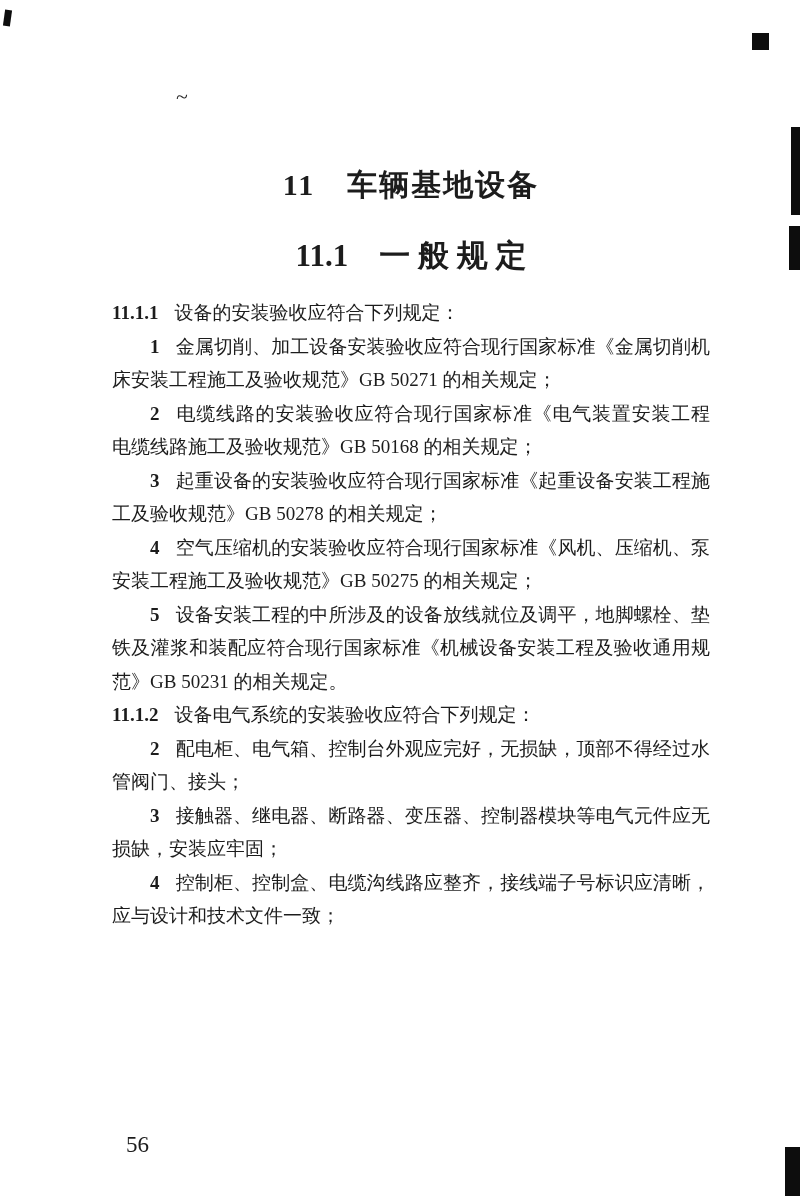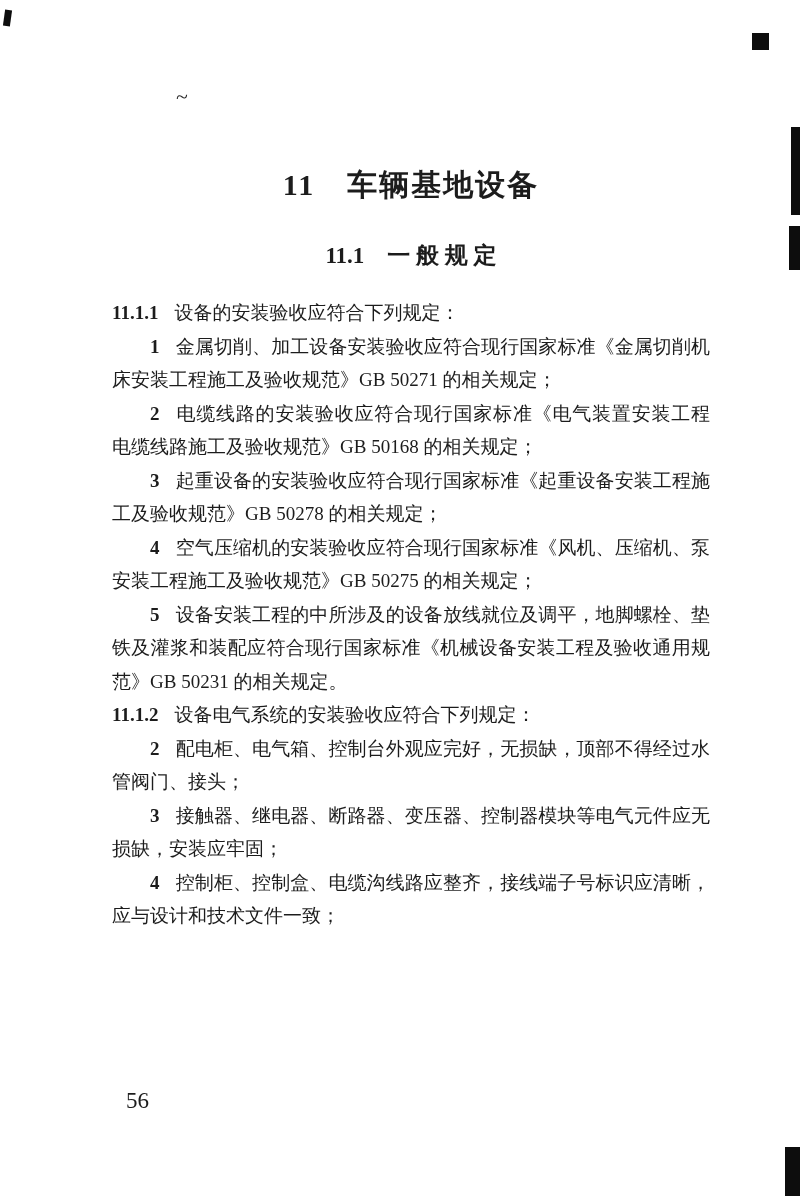--- a/index.html
+++ b/index.html
@@ -19,40 +19,40 @@
   }
   .chapter-title {
     text-align: center;
     font-size: 30px;
     font-weight: bold;
     letter-spacing: 2px;
     line-height: 38px;
   }
   .section-title {
     text-align: center;
-    font-size: 23px;
+    font-size: 31px;
     font-weight: bold;
     margin-top: 38px;
     line-height: 28px;
   }
   .body-text {
     margin-top: 26px;
     font-size: 19px;
     line-height: 33.5px;
   }
   p.para {
     text-align: justify;
     text-justify: inter-ideograph;
   }
   p.item { text-indent: 2em; }
   .label { font-weight: bold; margin-right: 0.85em; }
   .page-number {
     position: absolute;
     left: 126px;
-    top: 1088px;
+    top: 1132px;
     font-size: 23px;
   }
   .artifact { position: absolute; background: #0d0d0d; }
   .artifact-top-left   { left: 4px;   top: 10px;   width: 7px;  height: 16px; transform: rotate(8deg); }
   .artifact-top-right  { left: 752px; top: 33px;   width: 17px; height: 17px; }
   .artifact-right-bar-1{ left: 791px; top: 127px;  width: 9px;  height: 88px; }
   .artifact-right-bar-2{ left: 789px; top: 226px;  width: 11px; height: 44px; }
   .artifact-bottom-right{ left: 785px; top: 1147px; width: 15px; height: 49px; }
   .artifact-tilde {
     position: absolute;

